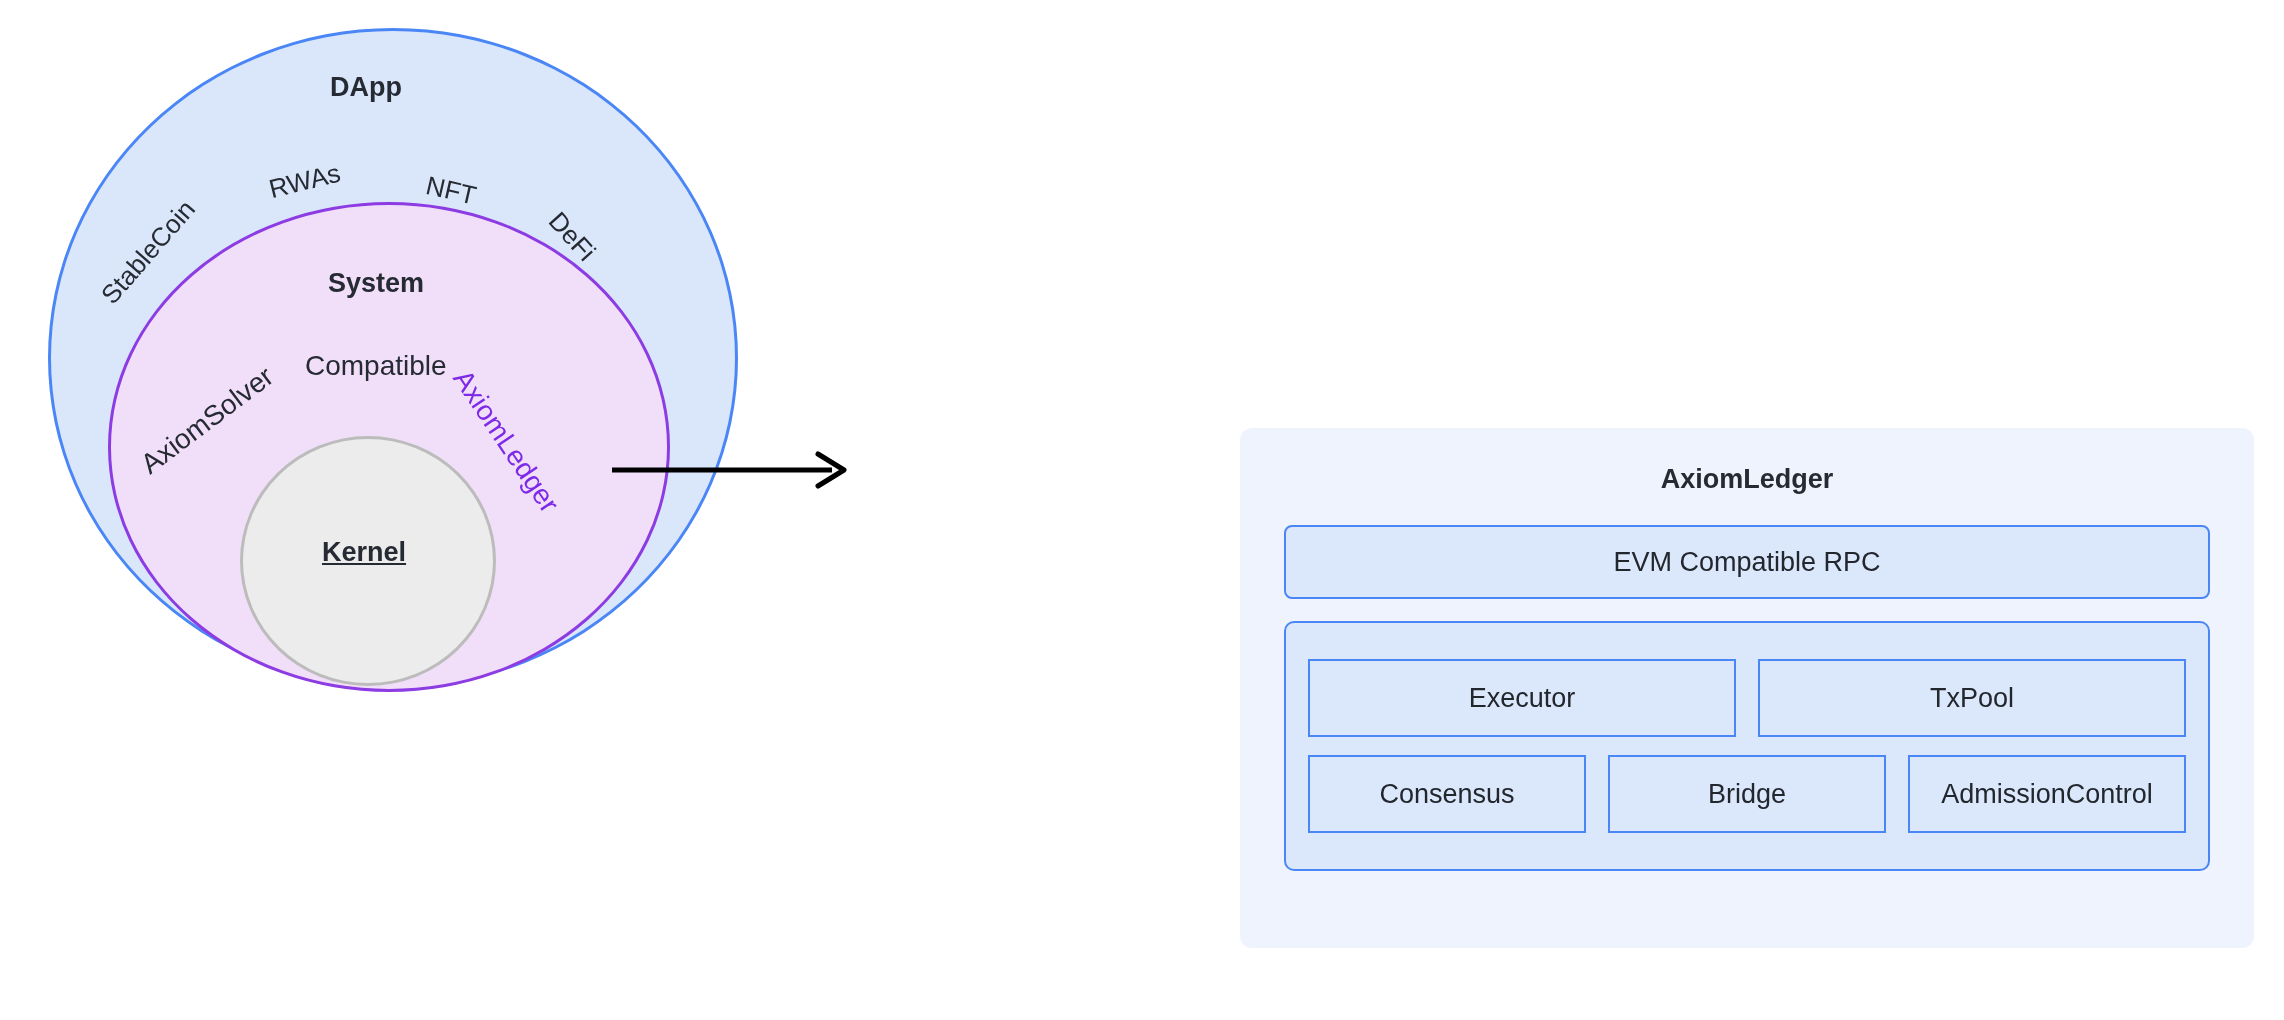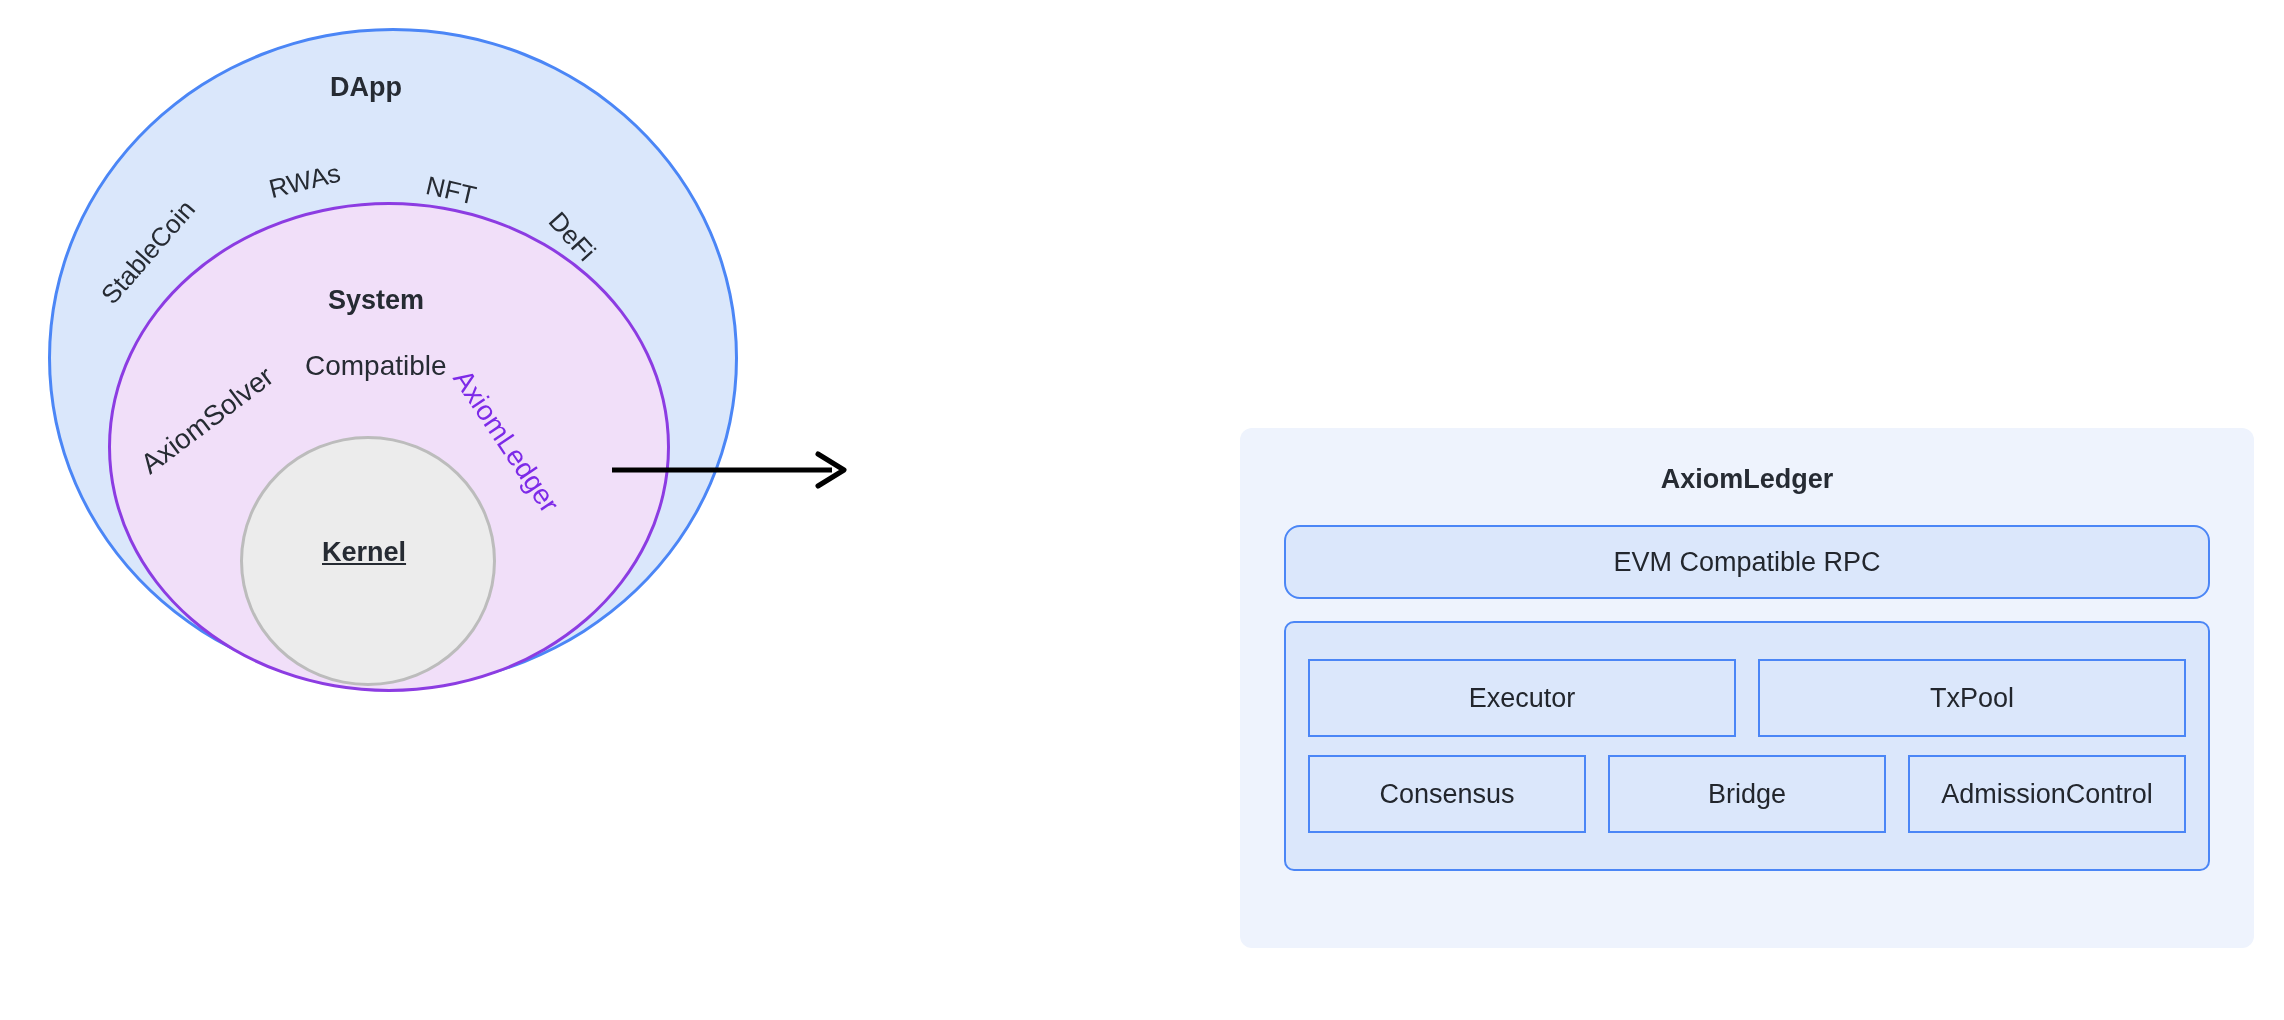--- a/index.html
+++ b/index.html
@@ -30,21 +30,21 @@
   }
 
   .ring-title {
     position: absolute;
     font-weight: bold;
     font-size: 27px;
     color: #262b33;
     white-space: nowrap;
   }
   #dapp-title   { left: 330px; top: 72px;  }
-  #system-title { left: 328px; top: 285px; }
+  #system-title { left: 328px; top: 268px; }
   #kernel-title { left: 322px; top: 537px; text-decoration: underline; }
 
   .orbit-label {
     position: absolute;
     font-size: 26px;
     color: #262b33;
     white-space: nowrap;
     transform-origin: 0 0;
   }
   .orbit-label.accent { color: #7d2ae8; }
@@ -72,21 +72,21 @@
   #ledger-panel-title {
     font-weight: bold;
     font-size: 27px;
     color: #262b33;
     text-align: center;
     margin-top: 36px;
   }
   .ll-box {
     background: #dbe7fb;
     border: 2px solid #4b86f6;
-    border-radius: 16px;
+    border-radius: 8px;
     color: #22262d;
     display: flex;
     align-items: center;
     justify-content: center;
     font-size: 27px;
   }
   #rpc-box {
     margin: 30px 44px 0 44px;
     height: 74px;
   }

